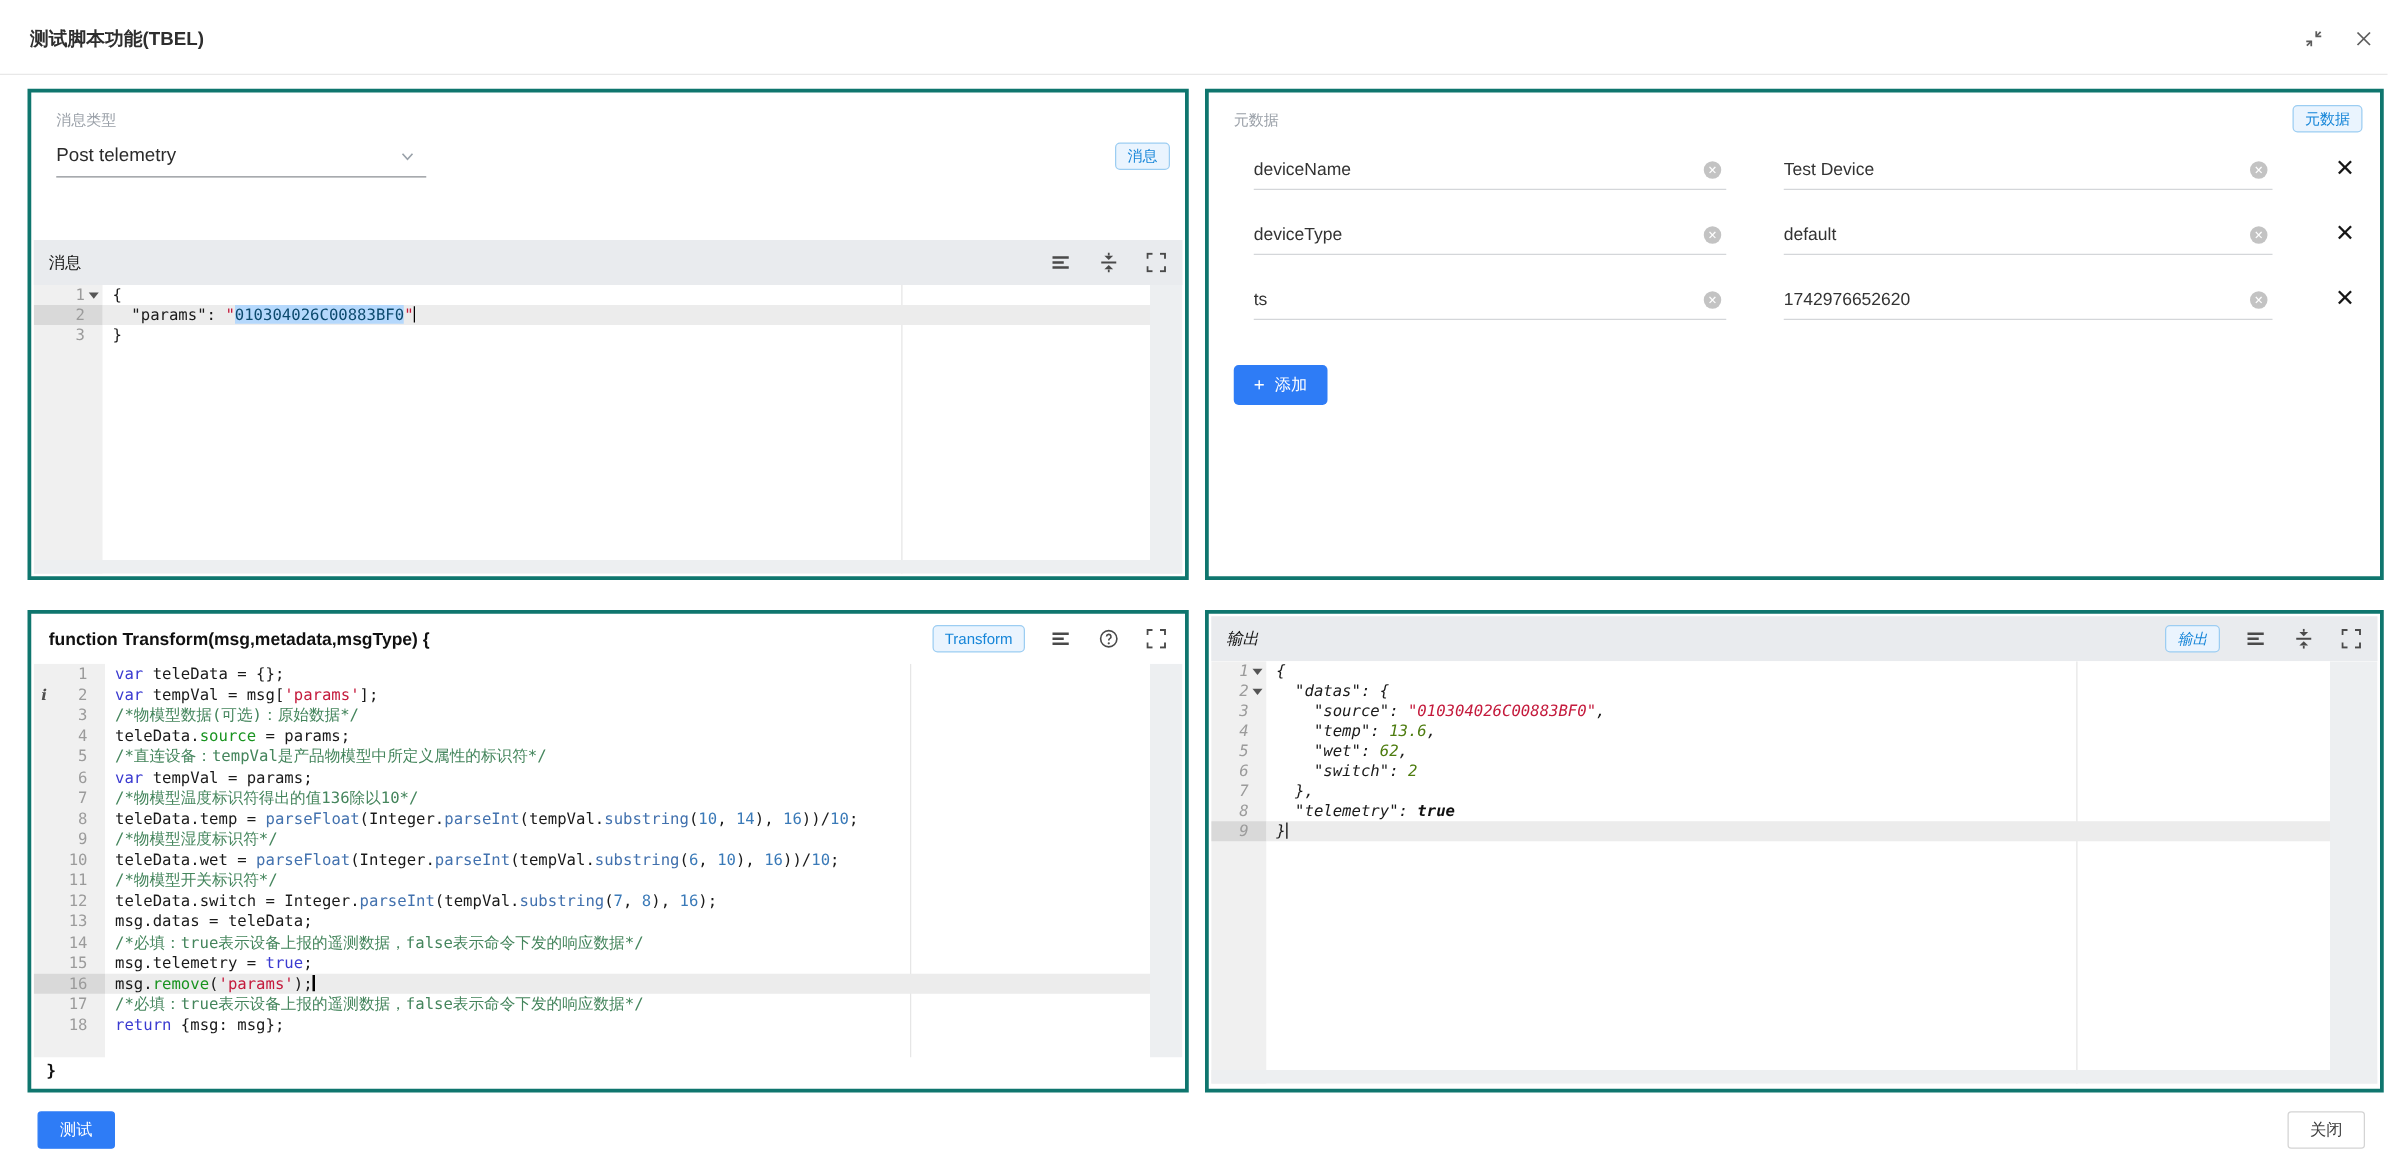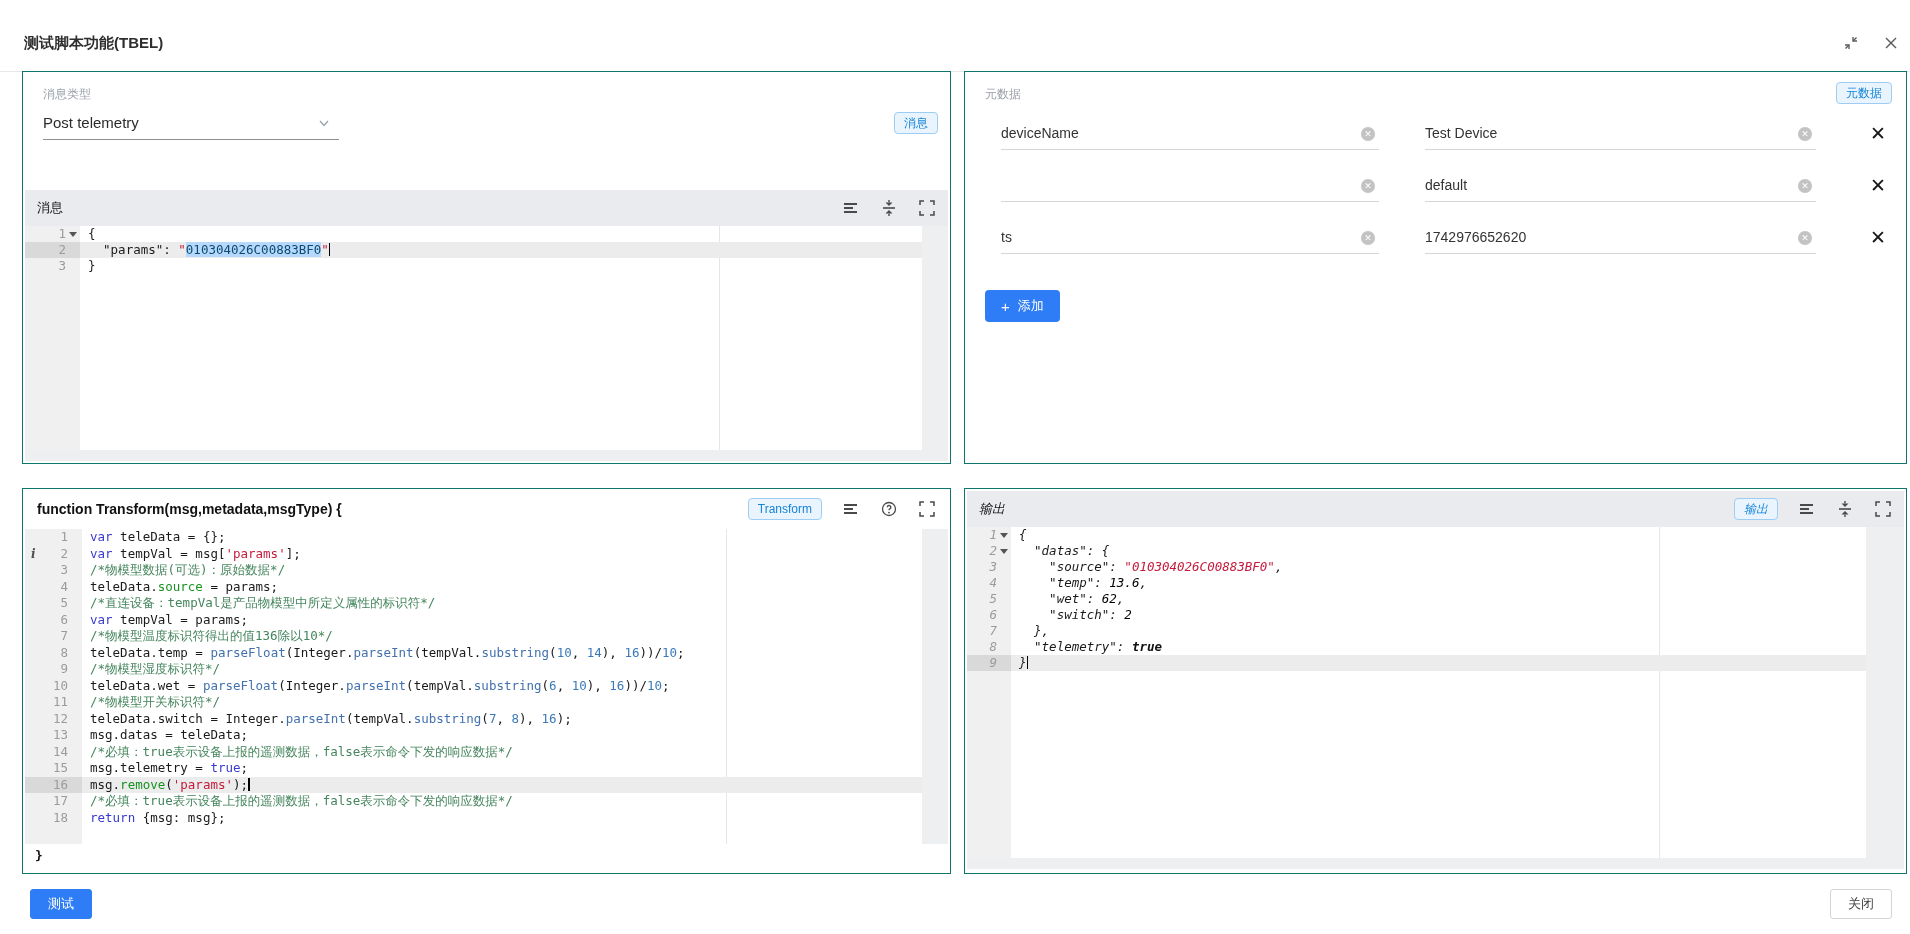--- a/index.html
+++ b/index.html
@@ -1,30 +1,30 @@
 <!DOCTYPE html>
 <html><head>
 <meta charset="utf-8">
 <style>
   * { box-sizing: border-box; margin: 0; padding: 0; }
   html,body { width:1910px; height:934px; background:#fff; overflow:hidden;
     font-family:"Liberation Sans", sans-serif; color:#333; }
 
   
-  .dlg-header { position:absolute; left:0; top:16px; width:1910px; height:56px;
+  .dlg-header { position:absolute; left:0; top:4px; width:1910px; height:56px;
     border-bottom:1px solid #e8e8e8; background:#fff; }
   .dlg-title { position:absolute; left:24px; top:18px; font-size:15px; font-weight:600; color:#2e2e2e; }
   .win-btn { position:absolute; top:12px; width:30px; height:30px; display:flex;
     align-items:center; justify-content:center; color:#5d5d5d; cursor:pointer; }
   .win-btn svg { width:16px; height:16px; }
   #win-expand { left:1836px; }
   #win-close  { left:1876px; }
 
   
-  .panel { position:absolute; background:#fff; border:1px solid #0f766e; }
+  .panel { position:absolute; background:#fff; border:3px solid #0f766e; }
   #panel-message  { left:22px;  top:71px;  width:929px; height:393px; }
   #panel-metadata { left:964px; top:71px;  width:943px; height:393px; }
   #panel-function { left:22px;  top:488px; width:929px; height:386px; }
   #panel-output   { left:964px; top:488px; width:943px; height:386px;font-style:italic; }
 
   .fld-label { position:absolute; left:20px; top:14px; font-size:12px; color:#9aa0a8; }
 
   
   .select { position:absolute; left:20px; top:36px; width:296px; height:32px;
     border-bottom:1px solid #8b8f94; cursor:pointer; }
@@ -73,21 +73,21 @@
   #editor-output   .ed-body { top:36px; bottom:2px; --gw:44px; --pm:692px; --rs:38px; --lh:16px; }
 
   .fn-footer { position:absolute; left:10px; top:357px;
     font:bold 13px "DejaVu Sans Mono", monospace; color:#111; }
 
   
   .c-d { color:#1a1a1a; }
   .c-k { color:#3a3ad0; }
   .c-f { color:#4271ae; }
   .c-n { color:#3a7ab8; }
-  .c-t { color:#000000; }
+  .c-t { color:#4d7c0f; }
   .c-s { color:#c41a3c; }
   .c-ss{ color:#0c4a6e; background:#b5d8fc; }
   .c-c { color:#44855c; }
   .c-g { color:#18931f; }
   .c-b { color:#111; font-weight:bold; }
   .cursor { display:inline-block; width:1.5px; height:13px; background:#000; vertical-align:-2px; }
 
   
   .meta-row { position:absolute; left:20px; right:20px; height:34px; }
   .meta-field { position:absolute; top:0; height:32px; border-bottom:1px solid #d4d6d9; }
@@ -197,21 +197,21 @@
 <div class="panel" id="panel-metadata">
   <div class="fld-label">元数据</div>
   <span class="badge" id="badge-metadata">元数据</span>
   <div id="meta-rows">
       <div class="meta-row" style="top: 46px;">
         <div class="meta-field key"><input value="deviceName" style=""><span class="clear-btn">✕</span></div>
         <div class="meta-field val"><input value="Test Device" style=""><span class="clear-btn">✕</span></div>
         <span class="del-btn">✕</span>
       </div>
       <div class="meta-row" style="top: 98px;">
-        <div class="meta-field key"><span class="clear-btn">✕</span></div>
+        <div class="meta-field key"><input value="deviceType" style=""><span class="clear-btn">✕</span></div>
         <div class="meta-field val"><input value="default" style=""><span class="clear-btn">✕</span></div>
         <span class="del-btn">✕</span>
       </div>
       <div class="meta-row" style="top: 150px;">
         <div class="meta-field key"><input value="ts" style=""><span class="clear-btn">✕</span></div>
         <div class="meta-field val"><input value="1742976652620" style=""><span class="clear-btn">✕</span></div>
         <span class="del-btn">✕</span>
       </div>
     </div>
   <button class="add-btn">

